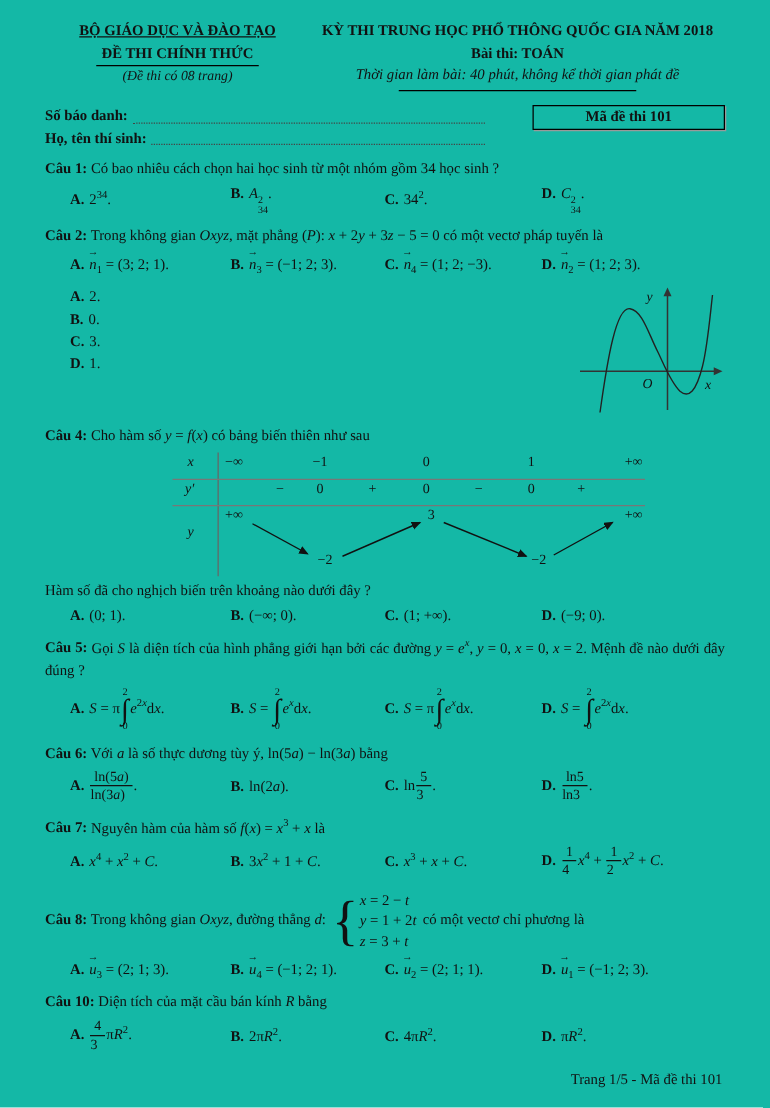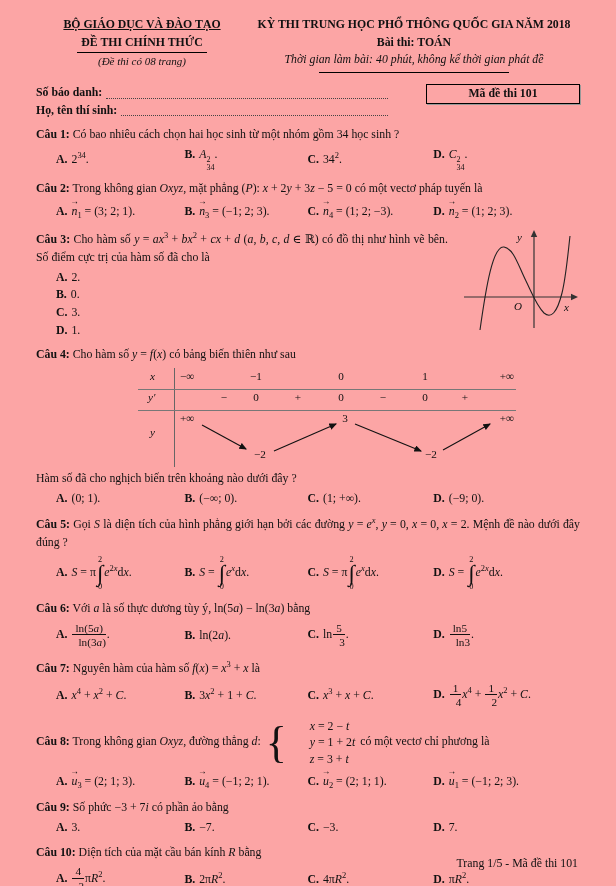--- a/index.html
+++ b/index.html
@@ -1,18 +1,18 @@
 <!DOCTYPE html>
 <html><head>
 <meta charset="utf-8">
 <style>
   html,body{margin:0;padding:0;background:#fff;}
   .page{width:616px;height:886px;box-sizing:border-box;padding:16px 36px 10px 36px;
     font-family:"Liberation Serif","DejaVu Serif",serif;font-size:11.8px;line-height:1.5;
-    color:#111;position:relative;overflow:hidden;background:#fca5a5;}
+    color:#111;position:relative;overflow:hidden;background:#14b8a6;}
   .b{font-weight:bold;}
   .i{font-style:italic;}
   .u{text-decoration:underline;}
   
   .hdr{display:flex;}
   .hdr-left{width:212px;text-align:center;flex-shrink:0;}
   .hdr-right{flex:1;text-align:center;}
   .u2{display:inline-block;border-bottom:1.3px solid #000;padding:0 4px 1px 4px;font-weight:bold;}
   .small{font-size:11px;}
   .hrule{width:190px;border-top:1.3px solid #000;margin:3px auto 0 auto;height:0;}
@@ -28,36 +28,36 @@
   .qt{margin:0;text-align:justify;}
   .qlab{font-weight:bold;}
   sup,sub{font-size:0.72em;}
   .opts{margin-top:2px;}
   .c4{display:grid;grid-template-columns:24.5% 23.5% 24% 28%;padding-left:20px;align-items:center;}
   .stack .opt{display:block;padding-left:20px;}
   .opt{white-space:nowrap;}
   .opt > b{margin-right:4px;}
   .pad-v .opt{padding:2px 0;}
   
-  .frac{display:inline-flex;flex-direction:column;text-align:right;vertical-align:middle;
+  .frac{display:inline-flex;flex-direction:column;text-align:left;vertical-align:middle;
     line-height:1.12;font-size:0.95em;margin:0 1px;}
   .frac .n{border-bottom:1px solid #111;padding:0 3px 0 3px;}
   .frac .d{padding-top:1px;}
   .ss{display:inline-flex;flex-direction:column;font-size:0.68em;line-height:1.05;
     vertical-align:-0.45em;text-align:left;}
   .intg{display:inline-flex;flex-direction:column;align-items:center;vertical-align:middle;
     line-height:1;margin:0 1px;}
   .intg .s{font-size:1.95em;line-height:0.82;}
   .intg .t,.intg .b2{font-size:0.7em;}
   .vec{position:relative;display:inline-block;}
   .vec .ar{position:absolute;left:50%;transform:translateX(-50%);top:-0.78em;font-size:0.72em;line-height:1;}
   .cases{display:inline-flex;align-items:center;vertical-align:middle;margin:0 2px;}
   .cases .br{font-size:44px;line-height:0.9;font-weight:400;margin-right:1px;}
   .cases .rows{display:inline-flex;flex-direction:column;}
-  .cases .rows span{display:block;line-height:1.4;margin-left:22px;}
+  .cases .rows span{display:block;line-height:1.4;}
   
   .g3{float:right;margin:-2px 0 2px 10px;}
   .g3 text{font-size:11px;font-style:italic;fill:#111;}
   .g3 .axis{stroke:#333;stroke-width:1.2;}
   .g3 .curve{stroke:#222;stroke-width:1.1;fill:none;}
   .g3 .ah{fill:#333;}
   
   .bbt{position:relative;width:378px;height:99px;margin:4px 0 3px 102px;font-size:11.2px;line-height:1.15;}
   .bbt .vl{position:absolute;left:36px;top:0;bottom:0;border-left:1.4px solid #666;}
   .bbt .hl{position:absolute;left:0;right:0;border-top:1.5px solid #777;}
@@ -130,21 +130,20 @@
     <svg class="g3" width="122" height="104" viewBox="0 0 122 104">
       <line class="axis" x1="6" y1="70" x2="114" y2="70"></line>
       <polygon class="ah" points="113,66.8 120,70 113,73.2"></polygon>
       <line class="axis" x1="76" y1="101" x2="76" y2="9"></line>
       <polygon class="ah" points="72.8,10 76,3 79.2,10"></polygon>
       <path class="curve" d="M 22,103 C 28,60 35,18 46,20 C 56,22 60,38 68,54 C 73,64 78,78 86,86 C 93,92 99,86 104,66 C 108,50 110,26 112,9"></path>
       <text x="64" y="14" text-anchor="end">y</text>
       <text x="106" y="84">x</text>
       <text x="64" y="83" text-anchor="end">O</text>
     </svg>
-    <p class="qt"><b class="qlab">Câu 3:</b> <span>Cho hàm số <i>y</i> = <i>ax</i><sup>3</sup> + <i>bx</i><sup>2</sup> + <i>cx</i> + <i>d</i> (<i>a</i>, <i>b</i>, <i>c</i>, <i>d</i> ∈ ℝ) có đồ thị như hình vẽ bên. Số điểm cực trị của hàm số đã cho là</span></p>
     <div class="opts stack">
       <div class="opt"><b>A.</b><span>2.</span></div>
       <div class="opt"><b>B.</b><span>0.</span></div>
       <div class="opt"><b>C.</b><span>3.</span></div>
       <div class="opt"><b>D.</b><span>1.</span></div>
     </div>
     <div style="clear:both;"></div>
   </div>
 
   <div class="q">
@@ -265,29 +264,20 @@
             </span>
           </span> có một vectơ chỉ phương là</span></p>
     <div class="opts c4" style="padding-top:4px;">
       <div class="opt"><b>A.</b><span><span class="vec"><span class="ar">→</span><i>u</i></span><sub>3</sub> = (2; 1; 3).</span></div>
       <div class="opt"><b>B.</b><span><span class="vec"><span class="ar">→</span><i>u</i></span><sub>4</sub> = (−1; 2; 1).</span></div>
       <div class="opt"><b>C.</b><span><span class="vec"><span class="ar">→</span><i>u</i></span><sub>2</sub> = (2; 1; 1).</span></div>
       <div class="opt"><b>D.</b><span><span class="vec"><span class="ar">→</span><i>u</i></span><sub>1</sub> = (−1; 2; 3).</span></div>
     </div>
   </div>
 
-  <div class="q">
-    <p class="qt"><b class="qlab">Câu 9:</b> <span>Số phức −3 + 7<i>i</i> có phần ảo bằng</span></p>
-    <div class="opts c4">
-      <div class="opt"><b>A.</b><span>3.</span></div>
-      <div class="opt"><b>B.</b><span>−7.</span></div>
-      <div class="opt"><b>C.</b><span>−3.</span></div>
-      <div class="opt"><b>D.</b><span>7.</span></div>
-    </div>
-  </div>
 
   <div class="q">
     <p class="qt"><b class="qlab">Câu 10:</b> <span>Diện tích của mặt cầu bán kính <i>R</i> bằng</span></p>
     <div class="opts c4 pad-v">
       <div class="opt"><b>A.</b><span><span class="frac">
               <span class="n">4</span>
               <span class="d">3</span>
             </span>π<i>R</i><sup>2</sup>.</span></div>
       <div class="opt"><b>B.</b><span>2π<i>R</i><sup>2</sup>.</span></div>
       <div class="opt"><b>C.</b><span>4π<i>R</i><sup>2</sup>.</span></div>

